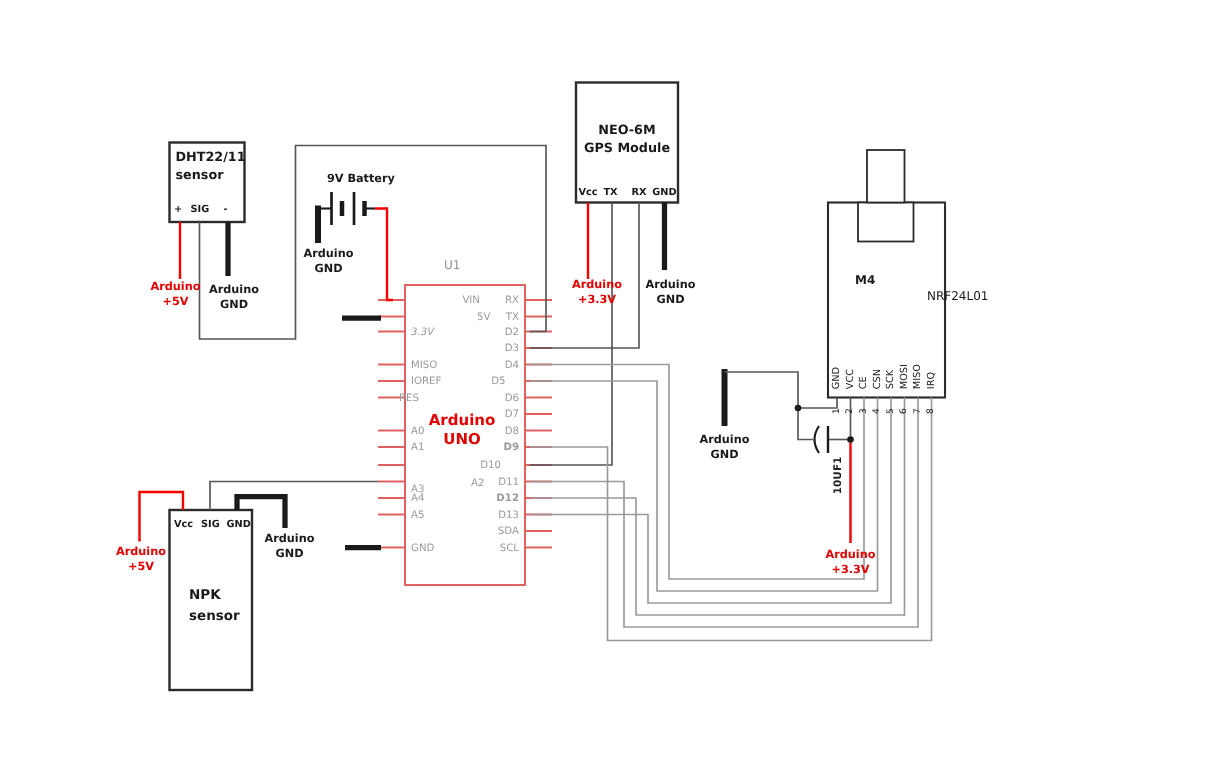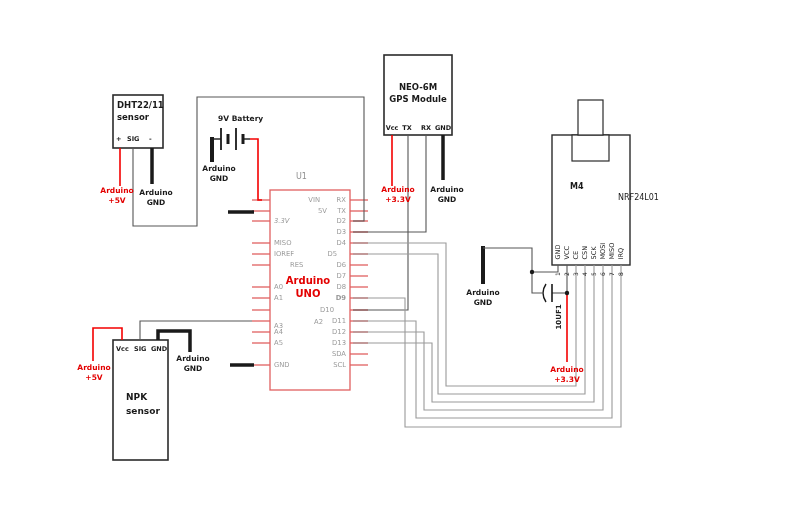--- a/index.html
+++ b/index.html
@@ -132,42 +132,42 @@
 
 <div class="txt grey" style="left:296px;top:172px;font-size:8px;">U1</div>
 <div class="txt red bold" style="left:278px;top:275px;width:60px;text-align:center;font-size:10px;">Arduino</div>
 <div class="txt red bold" style="left:278px;top:288px;width:60px;text-align:center;font-size:10px;">UNO</div>
 
 <div class="txt apin lpin" style="left:274px;top:196px;text-align:right;">VIN</div>
 <div class="txt apin lpin" style="left:274px;top:207px;margin-left:44px;">5V</div>
 <div class="txt apin lpin" style="left:274px;top:217px;font-style:italic;">3.3V</div>
 <div class="txt apin lpin" style="left:274px;top:239px;">MISO</div>
 <div class="txt apin lpin" style="left:274px;top:250px;">IOREF</div>
-<div class="txt apin lpin" style="left:290px;top:261px;">RES</div>
+<div class="txt apin lpin" style="left:266px;top:261px;">RES</div>
 <div class="txt apin lpin" style="left:274px;top:283px;">A0</div>
 <div class="txt apin lpin" style="left:274px;top:294px;">A1</div>
 <div class="txt apin lpin" style="left:274px;top:318px;margin-left:40px;">A2</div>
 <div class="txt apin lpin" style="left:274px;top:322px;">A3</div>
 <div class="txt apin lpin" style="left:274px;top:328px;">A4</div>
 <div class="txt apin lpin" style="left:274px;top:339px;">A5</div>
 <div class="txt apin lpin" style="left:274px;top:361px;">GND</div>
 
 <div class="txt apin rpin" style="left:300px;top:196px;">RX</div>
 <div class="txt apin rpin" style="left:300px;top:207px;">TX</div>
 <div class="txt apin rpin" style="left:300px;top:217px;">D2</div>
 <div class="txt apin rpin" style="left:300px;top:228px;">D3</div>
 <div class="txt apin rpin" style="left:300px;top:239px;">D4</div>
 <div class="txt apin rpin" style="left:291px;top:250px;">D5</div>
 <div class="txt apin rpin" style="left:300px;top:261px;">D6</div>
 <div class="txt apin rpin" style="left:300px;top:272px;">D7</div>
 <div class="txt apin rpin" style="left:300px;top:283px;">D8</div>
 <div class="txt apin rpin" style="left:300px;top:294px;font-weight:bold;">D9</div>
 <div class="txt apin rpin" style="left:288px;top:306px;">D10</div>
 <div class="txt apin rpin" style="left:300px;top:317px;">D11</div>
-<div class="txt apin rpin" style="left:300px;top:328px;">D12</div>
+<div class="txt apin rpin" style="left:300px;top:328px;font-weight:bold;">D12</div>
 <div class="txt apin rpin" style="left:300px;top:339px;">D13</div>
 <div class="txt apin rpin" style="left:300px;top:350px;">SDA</div>
 <div class="txt apin rpin" style="left:300px;top:361px;">SCL</div>
 
 <div class="txt modtitle" style="left:384px;top:82px;width:68px;text-align:center;">NEO-6M</div>
 <div class="txt modtitle" style="left:384px;top:94px;width:68px;text-align:center;">GPS Module</div>
 <div class="txt pinlbl" style="left:384px;top:124px;width:16px;text-align:center;">Vcc</div>
 <div class="txt pinlbl" style="left:400px;top:124px;width:14px;text-align:center;">TX</div>
 <div class="txt pinlbl" style="left:419px;top:124px;width:14px;text-align:center;">RX</div>
 <div class="txt pinlbl" style="left:434px;top:124px;width:18px;text-align:center;">GND</div>

